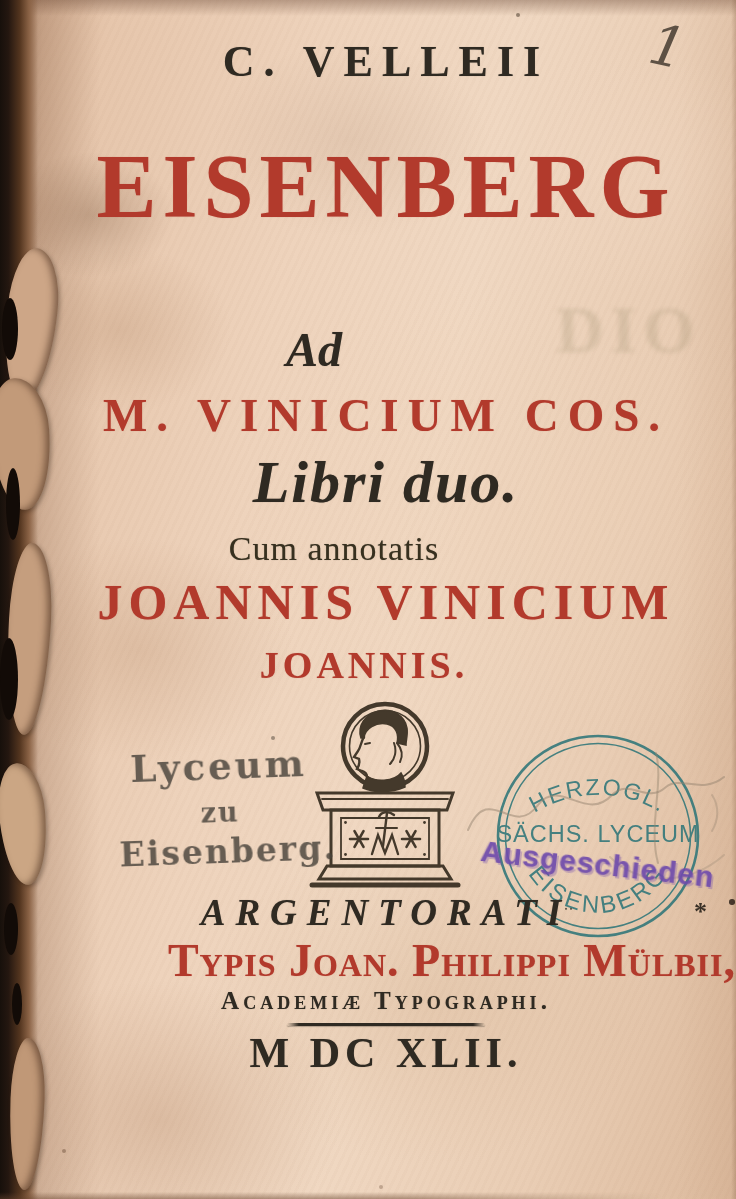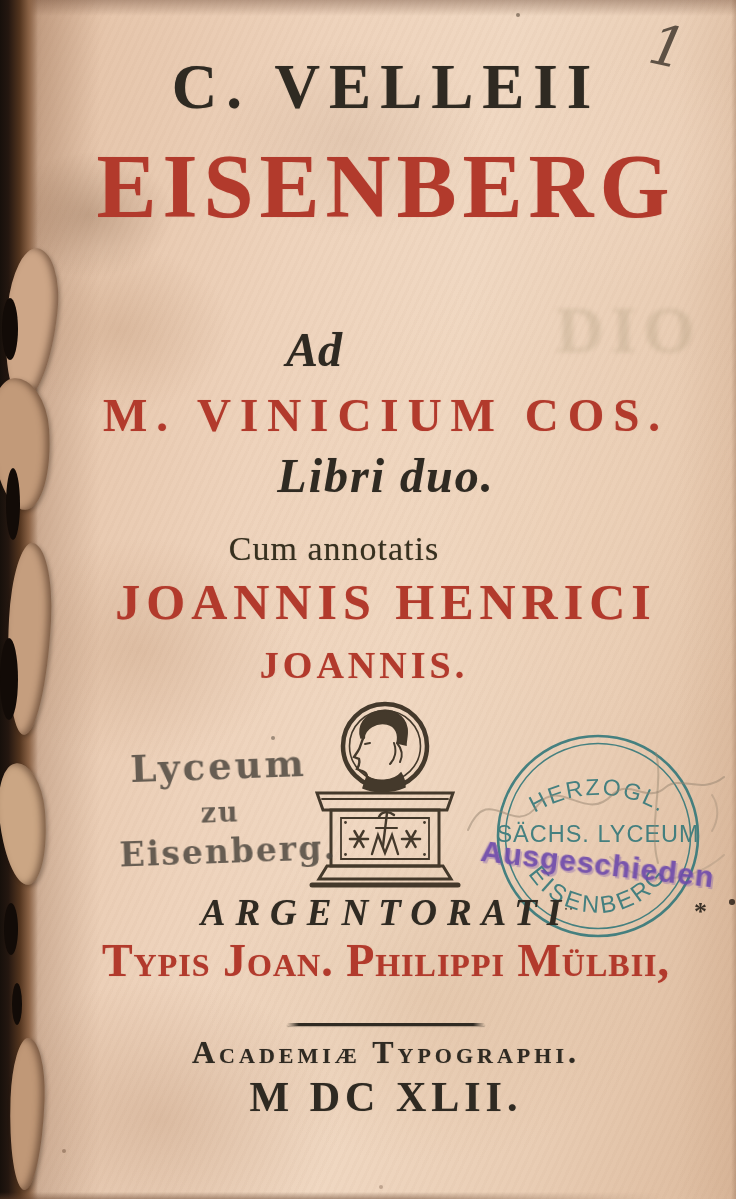--- a/index.html
+++ b/index.html
@@ -21,33 +21,33 @@
       linear-gradient(100deg, #cfa98c 0%, #e6c6ac 12%, #eed3bc 35%, #f0d8c2 55%, #e9cdb4 78%, #dcba9d 100%);
   }
   .abs{position:absolute;}
   .cline{left:36px; right:0; text-align:center; line-height:1;}
   .ink{color:#2f2a22; text-shadow:0 0 1px rgba(47,42,34,.35);}
   .red{color:#b23a2c; text-shadow:0 0 1px rgba(178,58,44,.40);}
   .b{font-weight:bold;}
   .it{font-style:italic;}
   .sc{font-variant:small-caps;}
 
-  .author-prefix{top:56px; font-size:63px; letter-spacing:9px;}
+  .author-prefix{top:40px; font-size:44px; letter-spacing:9px;}
   .author-name{top:142px; font-size:90px; letter-spacing:6px;}
   .work-title{top:238px; font-size:60px; letter-spacing:2px;}
   .ded-ad{top:326px; font-size:48px; transform:translateX(-72px);}
   .dedicatee{top:392px; font-size:47px; letter-spacing:9px;}
-  .volumes{top:452px; font-size:48px; letter-spacing:2px;}
+  .volumes{top:452px; font-size:60px; letter-spacing:2px;}
   .annot-note{top:532px; font-size:34px; letter-spacing:1px; transform:translateX(-52px); color:#37301f;}
   .annot-names{top:577px; font-size:50px; letter-spacing:6px;}
   .annot-surname{top:646px; font-size:38px; letter-spacing:4px; transform:translateX(-22px);}
   .imprint-place{top:894px; font-size:37px; letter-spacing:10px; font-style:italic;}
-  .imprint-printer{top:938px; font-size:46px; letter-spacing:1px;}
-  .imprint-title{top:1036px; font-size:32px; letter-spacing:4px;}
-  .imprint-year{top:1076px; font-size:42px; letter-spacing:5px;}
+  .imprint-printer{top:938px; font-size:46px; letter-spacing:1px;text-align:right;}
+  .imprint-title{top:988px; font-size:25px; letter-spacing:4px;}
+  .imprint-year{top:1032px; font-size:42px; letter-spacing:5px;}
   .rule{top:1023px; left:287px; width:198px; height:3px; border-radius:2px;
         background:linear-gradient(to right, rgba(47,42,34,0), #2f2a22 6%, #2f2a22 94%, rgba(47,42,34,0));
         box-shadow:0 1px 1px rgba(47,42,34,.3);}
   .ornament{top:897px; left:694px; font-size:26px; color:#3a3127; font-weight:bold;}
   .argent-dots{top:900px; left:564px; font-size:16px; color:#4a4236; letter-spacing:1px;}
 
   .hand-number{top:14px; left:650px; font-size:56px; font-style:italic; color:#463c31;
                font-family:"DejaVu Serif",serif; transform:rotate(12deg); opacity:.85;}
 
   .ghost{top:292px; left:556px; font-size:66px; font-weight:bold; letter-spacing:7px;
@@ -121,21 +121,21 @@
   <div class="abs ghost">DIO</div>
 
   <div class="abs hand-number">1</div>
 
   <div class="abs cline ink b author-prefix">C. VELLEII</div>
   <div class="abs cline red b author-name">EISENBERG</div>
   <div class="abs cline ink b it ded-ad">Ad</div>
   <div class="abs cline red b dedicatee">M. VINICIUM COS.</div>
   <div class="abs cline ink b it volumes">Libri duo.</div>
   <div class="abs cline ink annot-note">Cum annotatis</div>
-  <div class="abs cline red b annot-names">JOANNIS HENRICI</div>
+  <div class="abs cline red b annot-names">JOANNIS VINICIUM</div>
   <div class="abs cline red b annot-surname">JOANNIS.</div>
 
   <svg class="abs device" viewBox="0 0 176 194">
     <g stroke="#362c1f" fill="none" stroke-linecap="round" opacity=".92">
 
       <g>
         <circle cx="88" cy="50" r="42" stroke-width="4.5"></circle>
         <circle cx="88" cy="50" r="35.5" stroke-width="1.6"></circle>
       </g>
 

